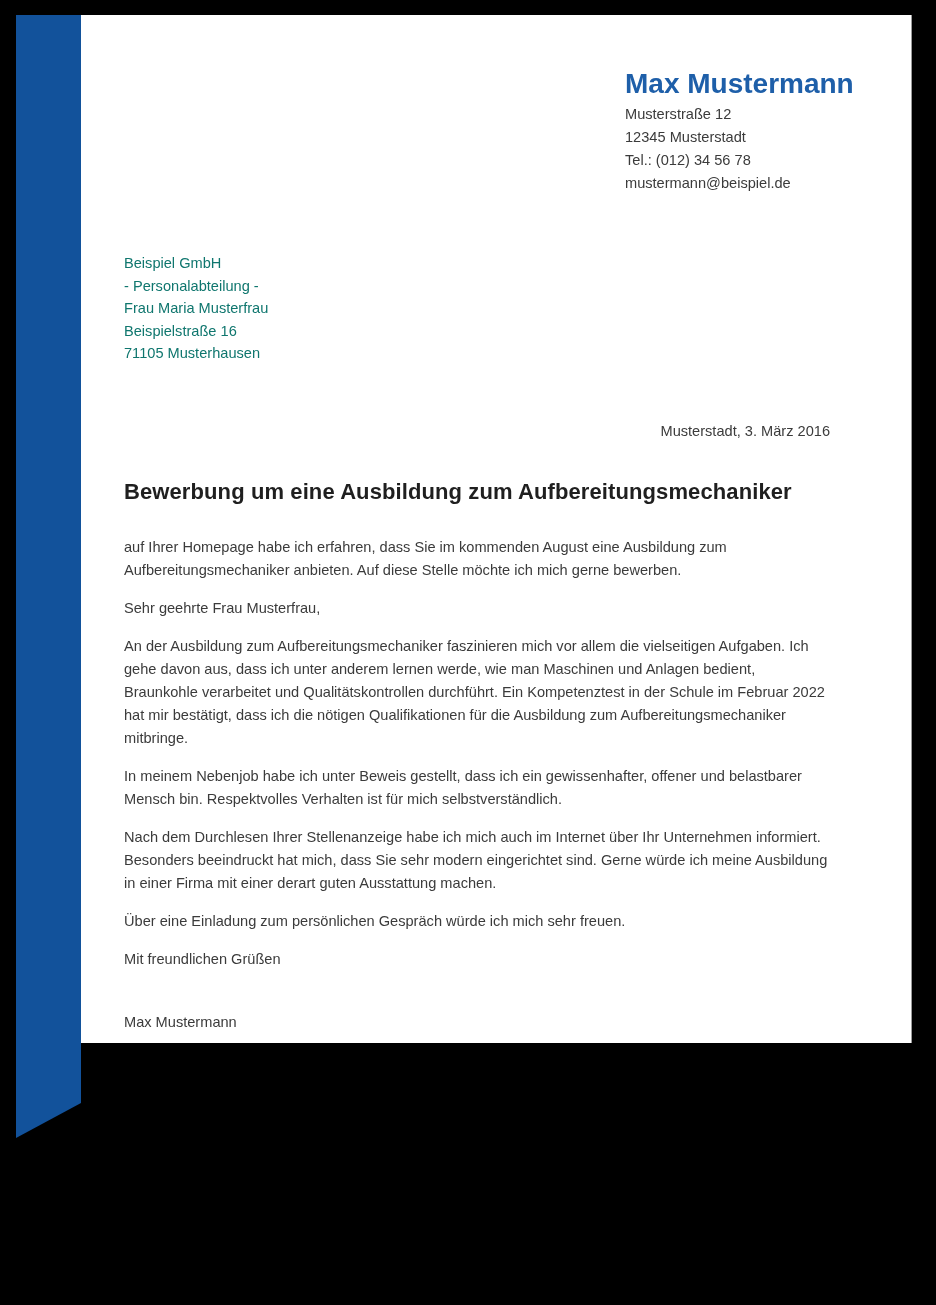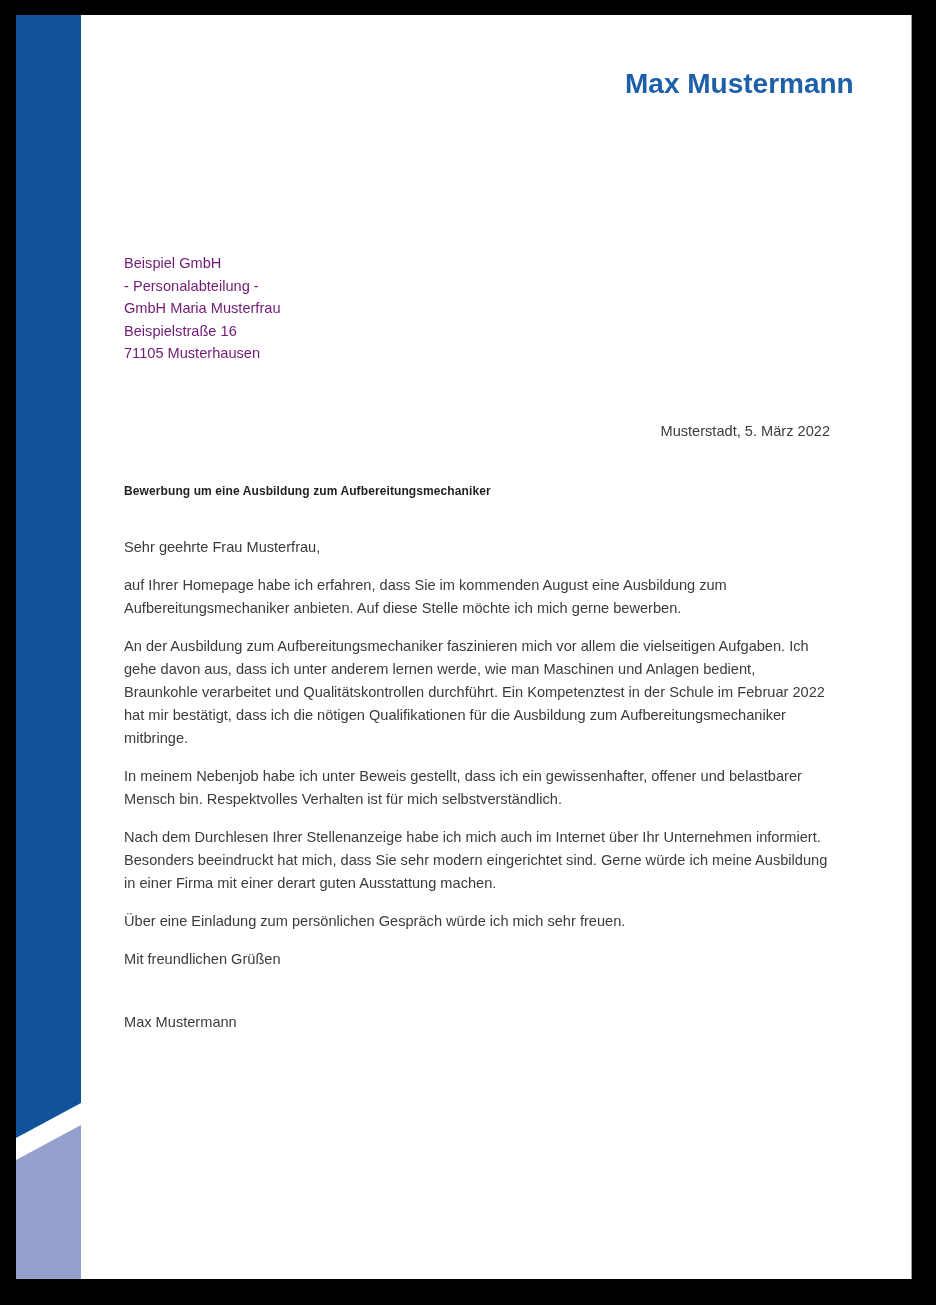--- a/index.html
+++ b/index.html
@@ -9,21 +9,21 @@
     width: 936px;
     height: 1305px;
     overflow: hidden;
     font-family: "Liberation Sans", "DejaVu Sans", sans-serif;
   }
   .page {
     position: absolute;
     left: 16px;
     top: 15px;
     width: 895px;
-    height: 1264px;
+    height: 1028px;
     background: #ffffff;
     border-right: 1px solid #9b9b9b;
   }
   
   .stripe {
     position: absolute;
     left: 0;
     top: 0;
     width: 65px;
     height: 100%;
@@ -67,40 +67,40 @@
     color: #3b3b3b;
   }
   .sender-address div { white-space: nowrap; }
   
   .recipient {
     position: absolute;
     left: 108px;
     top: 237px;
     font-size: 14.6px;
     line-height: 22.6px;
-    color: #701a75;
+    color: #0f766e;
   }
   
   .dateline {
     position: absolute;
     left: 108px;
     top: 405px;
     width: 706px;
     text-align: right;
     font-size: 14.6px;
     line-height: 23px;
     color: #3b3b3b;
   }
   
   .subject {
     position: absolute;
     left: 108px;
     top: 466px;
     width: 706px;
-    font-size: 12px;
+    font-size: 22px;
     line-height: 21px;
     font-weight: 700;
     color: #1f1f1f;
     letter-spacing: 0.1px;
   }
   
   .body {
     position: absolute;
     left: 108px;
     top: 521px;
@@ -118,37 +118,43 @@
 
 <div class="page">
 
   <div class="stripe">
     <div class="stripe-blue"></div>
     <div class="stripe-lavender"></div>
   </div>
 
   <div class="sender">
     <div class="sender-name">Max Mustermann</div>
+    <div class="sender-address">
+      <div>Musterstraße 12</div>
+      <div>12345 Musterstadt</div>
+      <div>Tel.: (012) 34 56 78</div>
+      <div>mustermann@beispiel.de</div>
+    </div>
   </div>
 
   <div class="recipient">
     <div>Beispiel GmbH</div>
     <div>- Personalabteilung -</div>
-    <div>GmbH Maria Musterfrau</div>
+    <div>Frau Maria Musterfrau</div>
     <div>Beispielstraße 16</div>
     <div>71105 Musterhausen</div>
   </div>
 
-  <div class="dateline">Musterstadt, 5. März 2022</div>
+  <div class="dateline">Musterstadt, 3. März 2016</div>
 
   <div class="subject">Bewerbung um eine Ausbildung zum Aufbereitungsmechaniker</div>
 
   <div class="body">
+    <p>auf Ihrer Homepage habe ich erfahren, dass Sie im kommenden August eine Ausbildung zum Aufbereitungsmechaniker anbieten. Auf diese Stelle möchte ich mich gerne bewerben.</p>
     <p>Sehr geehrte Frau Musterfrau,</p>
-    <p>auf Ihrer Homepage habe ich erfahren, dass Sie im kommenden August eine Ausbildung zum Aufbereitungsmechaniker anbieten. Auf diese Stelle möchte ich mich gerne bewerben.</p>
     <p>An der Ausbildung zum Aufbereitungsmechaniker faszinieren mich vor allem die vielseitigen Aufgaben. Ich gehe davon aus, dass ich unter anderem lernen werde, wie man Maschinen und Anlagen bedient, Braunkohle verarbeitet und Qualitätskontrollen durchführt. Ein Kompetenztest in der Schule im Februar 2022 hat mir bestätigt, dass ich die nötigen Qualifikationen für die Ausbildung zum Aufbereitungsmechaniker mitbringe.</p>
     <p>In meinem Nebenjob habe ich unter Beweis gestellt, dass ich ein gewissenhafter, offener und belastbarer Mensch bin. Respektvolles Verhalten ist für mich selbstverständlich.</p>
     <p>Nach dem Durchlesen Ihrer Stellenanzeige habe ich mich auch im Internet über Ihr Unternehmen informiert. Besonders beeindruckt hat mich, dass Sie sehr modern eingerichtet sind. Gerne würde ich meine Ausbildung in einer Firma mit einer derart guten Ausstattung machen.</p>
     <p>Über eine Einladung zum persönlichen Gespräch würde ich mich sehr freuen.</p>
     <p class="closing">Mit freundlichen Grüßen</p>
     <p class="signature">Max Mustermann</p>
   </div>
 
 </div>
 

